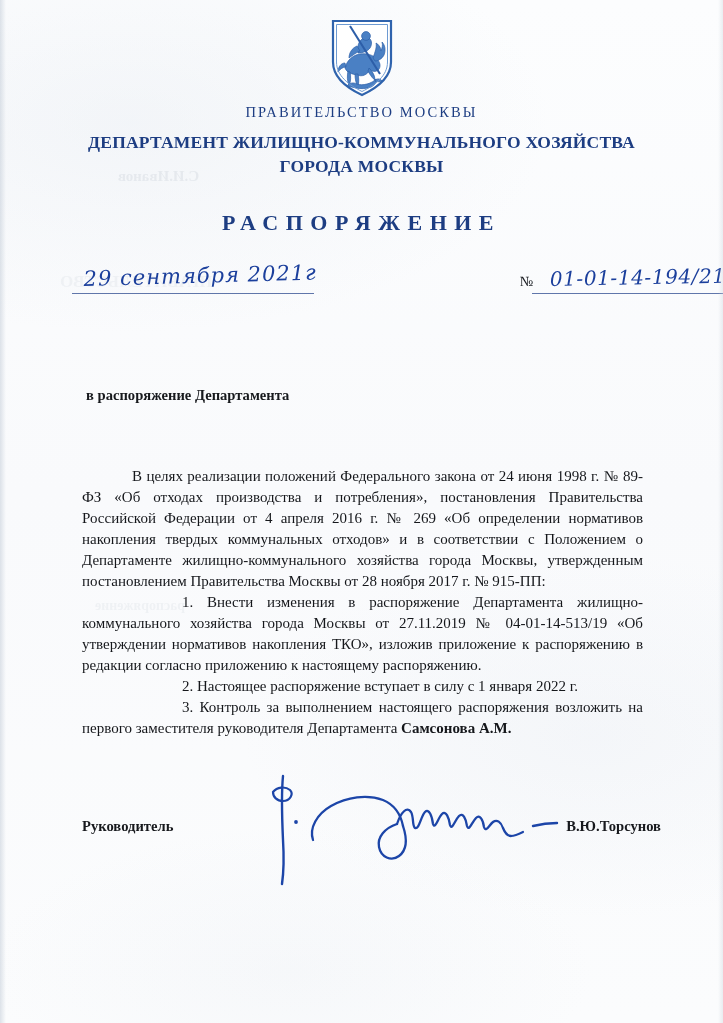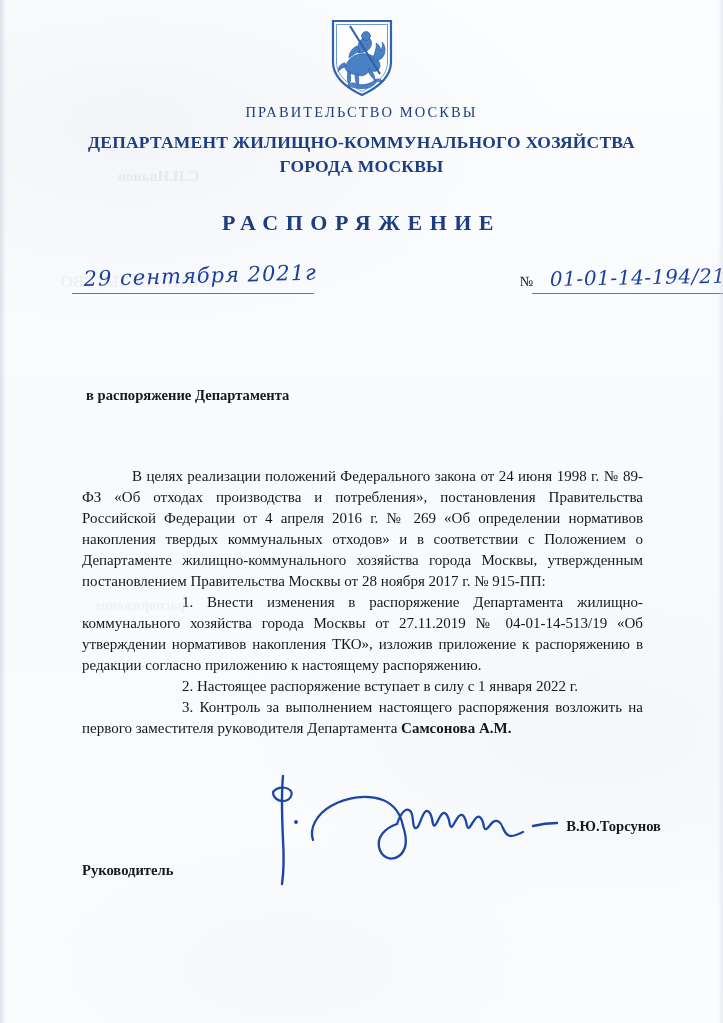--- a/index.html
+++ b/index.html
@@ -112,21 +112,21 @@
   .body p.item{text-indent:50px;}
   .item-num{display:inline-block;}
   .nm{white-space:nowrap;}
   b.name{font-weight:bold;}
 
   
   .sig-row{
     position:absolute;top:818px;left:82px;right:62px;height:30px;
   }
   .sig-title{
-    position:absolute;left:0;top:0;font-size:14.6px;font-weight:bold;color:#17191d;margin-top:44px;
+    position:absolute;left:0;top:0;font-size:14.6px;font-weight:bold;color:#17191d;
   }
   .sig-name{
     position:absolute;right:0;top:0;font-size:14.6px;font-weight:bold;color:#17191d;
   }
   .sig-ink{
     position:absolute;left:175px;top:-48px;width:330px;height:120px;
     pointer-events:none;
   }
 </style>
 </head>

